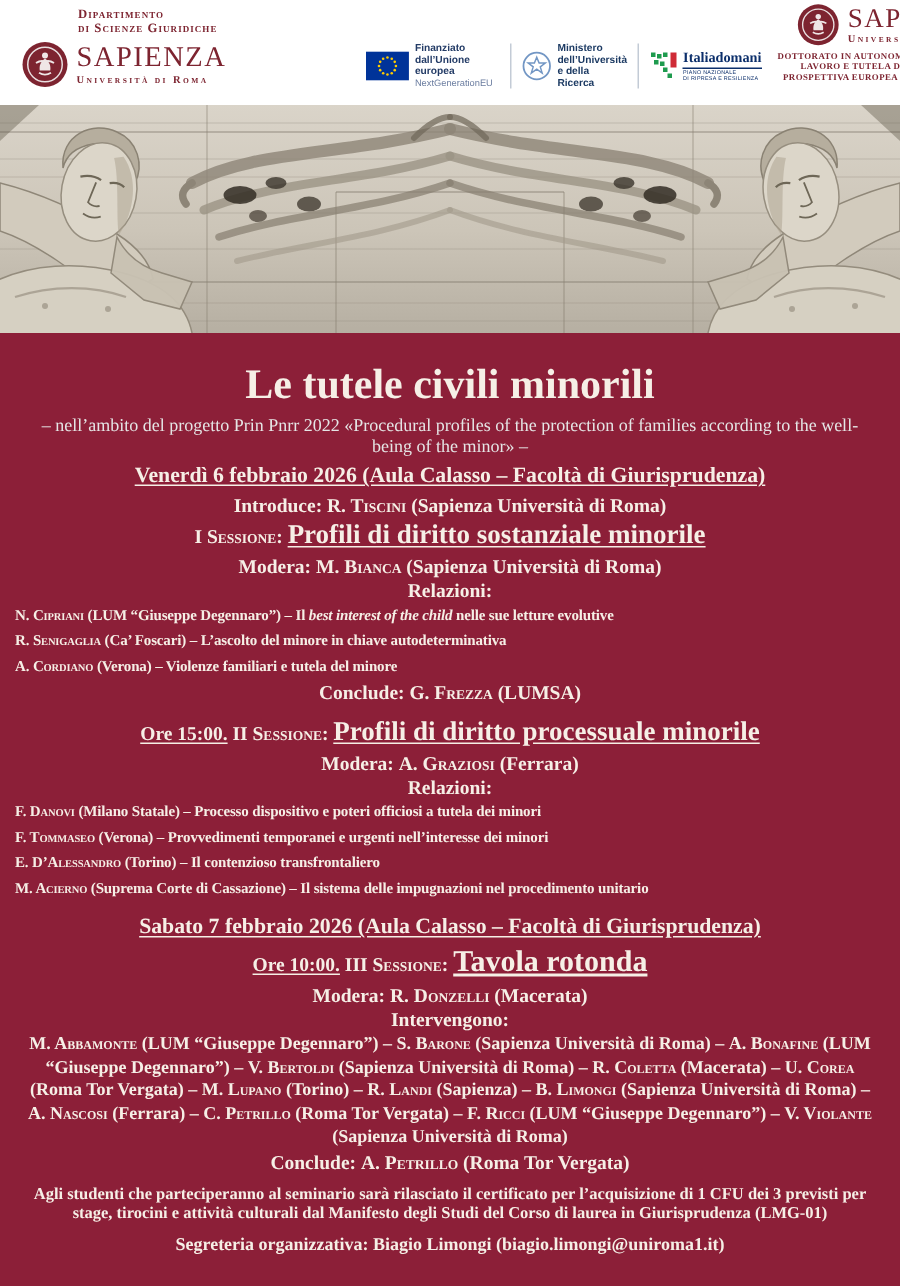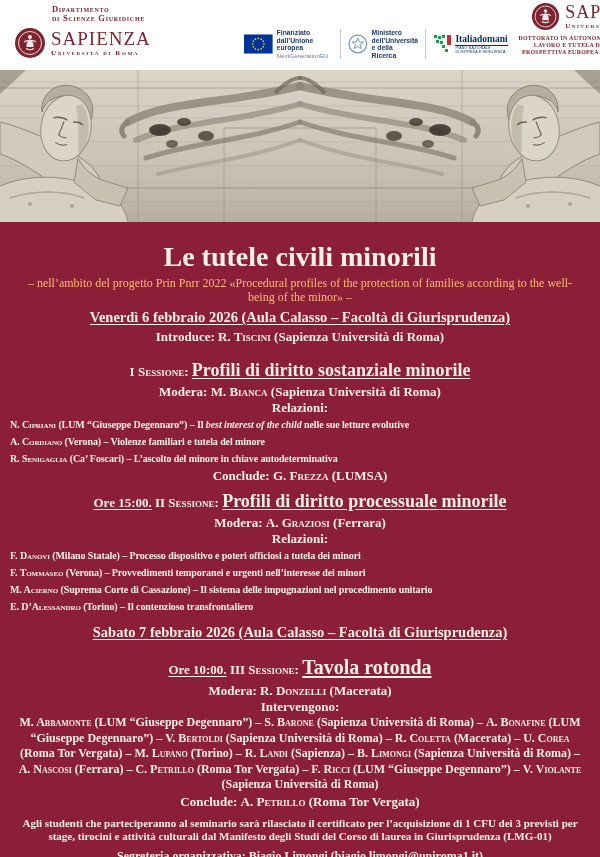--- a/index.html
+++ b/index.html
@@ -37,26 +37,26 @@
   .phd{margin-top:4px;font-size:5.9px;line-height:7px;color:#7d2430;text-align:center;
        font-weight:bold;letter-spacing:.3px;width:168px;}
 
   
   .photo{height:152px;flex:none;line-height:0;}
 
   
   .mn{flex:1;background:#8C1F38;color:#F6EFE6;text-align:center;overflow:hidden;
       padding-top:20px;box-sizing:border-box;}
   .t1{font-size:28px;line-height:30px;font-weight:bold;}
-  .t2{font-size:12px;line-height:14px;color:#fdba74;width:548px;margin:4px auto 4px;}
+  .t2{font-size:12px;line-height:14px;color:#e5e5e5;width:548px;margin:4px auto 4px;}
   .dh{font-size:14.5px;line-height:18px;font-weight:bold;margin:2px 0 2px;}
   .dh .u{text-underline-offset:2px;}
   .line{font-size:13px;line-height:17px;font-weight:bold;}
   .rel{line-height:16px;}
-  .sess{line-height:22px;font-size:13px;font-weight:bold;margin-top:14px;}
+  .sess{line-height:22px;font-size:13px;font-weight:bold;}
   .sess .st{font-size:18px;text-decoration:underline;text-underline-offset:2px;}
   .sess3{line-height:24px;}
   .sess3 .st{font-size:20px;}
   .sp{font-size:10px;line-height:17px;font-weight:bold;text-align:left;
       padding:0 10px;white-space:nowrap;letter-spacing:-.1px;}
   .participants{font-size:12px;line-height:15.6px;font-weight:bold;width:566px;margin:0 auto;}
   .participants .pt:last-child .sep{display:none;}
   .note{font-size:11px;line-height:13.5px;font-weight:bold;width:556px;margin:7px auto 0;}
   .secr{font-size:12px;line-height:14px;font-weight:bold;margin-top:5px;}
   .sc{font-variant:small-caps;}
@@ -238,35 +238,35 @@
     <div class="dh g3"><span class="u">Venerdì 6 febbraio 2026 (Aula Calasso – Facoltà di Giurisprudenza)</span></div>
 
     <div class="line"><span>Introduce:</span> <span class="sc">R. Tiscini</span> <span>(Sapienza Università di Roma)</span></div>
 
     <div class="sess"><span class="sc">I Sessione:</span> <span class="st">Profili di diritto sostanziale minorile</span></div>
     <div class="line"><span>Modera:</span> <span class="sc">M. Bianca</span> <span>(Sapienza Università di Roma)</span></div>
     <div class="line rel">Relazioni:</div>
 
     <div>
         <div class="sp"><span class="sc">N. Cipriani</span> <span>(LUM “Giuseppe Degennaro”)</span> <span>–</span> <span>Il </span><i>best interest of the child</i><span> nelle sue letture evolutive</span></div>
+        <div class="sp"><span class="sc">R. Senigaglia</span> <span>(Ca’ Foscari)</span> <span>–</span> <span>L’ascolto del minore in chiave autodeterminativa</span></div>
         <div class="sp"><span class="sc">A. Cordiano</span> <span>(Verona)</span> <span>–</span> <span>Violenze familiari e tutela del minore</span></div>
-        <div class="sp"><span class="sc">R. Senigaglia</span> <span>(Ca’ Foscari)</span> <span>–</span> <span>L’ascolto del minore in chiave autodeterminativa</span></div>
       </div>
 
     <div class="line"><span>Conclude:</span> <span class="sc">G. Frezza</span> <span>(LUMSA)</span></div>
 
     <div class="sess g6"><span class="u">Ore 15:00.</span> <span class="sc">II Sessione:</span> <span class="st">Profili di diritto processuale minorile</span></div>
     <div class="line"><span>Modera:</span> <span class="sc">A. Graziosi</span> <span>(Ferrara)</span></div>
     <div class="line rel">Relazioni:</div>
 
     <div>
         <div class="sp"><span class="sc">F. Danovi</span> <span>(Milano Statale)</span> <span>–</span> <span>Processo dispositivo e poteri officiosi a tutela dei minori</span></div>
         <div class="sp"><span class="sc">F. Tommaseo</span> <span>(Verona)</span> <span>–</span> <span>Provvedimenti temporanei e urgenti nell’interesse dei minori</span></div>
+        <div class="sp"><span class="sc">E. D’Alessandro</span> <span>(Torino)</span> <span>–</span> <span>Il contenzioso transfrontaliero</span></div>
         <div class="sp"><span class="sc">M. Acierno</span> <span>(Suprema Corte di Cassazione)</span> <span>–</span> <span>Il sistema delle impugnazioni nel procedimento unitario</span></div>
-        <div class="sp"><span class="sc">E. D’Alessandro</span> <span>(Torino)</span> <span>–</span> <span>Il contenzioso transfrontaliero</span></div>
       </div>
 
 
     <div class="dh g8"><span class="u">Sabato 7 febbraio 2026 (Aula Calasso – Facoltà di Giurisprudenza)</span></div>
 
     <div class="sess sess3"><span class="u">Ore 10:00.</span> <span class="sc">III Sessione:</span> <span class="st">Tavola rotonda</span></div>
     <div class="line"><span>Modera:</span> <span class="sc">R. Donzelli</span> <span>(Macerata)</span></div>
     <div class="line rel">Intervengono:</div>
 
     <div class="participants"><span class="pt"><span class="sc">M. Abbamonte</span> <span>(LUM “Giuseppe Degennaro”)</span><span class="sep"> – </span></span><span class="pt"><span class="sc">S. Barone</span> <span>(Sapienza Università di Roma)</span><span class="sep"> – </span></span><span class="pt"><span class="sc">A. Bonafine</span> <span>(LUM “Giuseppe Degennaro”)</span><span class="sep"> – </span></span><span class="pt"><span class="sc">V. Bertoldi</span> <span>(Sapienza Università di Roma)</span><span class="sep"> – </span></span><span class="pt"><span class="sc">R. Coletta</span> <span>(Macerata)</span><span class="sep"> – </span></span><span class="pt"><span class="sc">U. Corea</span> <span>(Roma Tor Vergata)</span><span class="sep"> – </span></span><span class="pt"><span class="sc">M. Lupano</span> <span>(Torino)</span><span class="sep"> – </span></span><span class="pt"><span class="sc">R. Landi</span> <span>(Sapienza)</span><span class="sep"> – </span></span><span class="pt"><span class="sc">B. Limongi</span> <span>(Sapienza Università di Roma)</span><span class="sep"> – </span></span><span class="pt"><span class="sc">A. Nascosi</span> <span>(Ferrara)</span><span class="sep"> – </span></span><span class="pt"><span class="sc">C. Petrillo</span> <span>(Roma Tor Vergata)</span><span class="sep"> – </span></span><span class="pt"><span class="sc">F. Ricci</span> <span>(LUM “Giuseppe Degennaro”)</span><span class="sep"> – </span></span><span class="pt"><span class="sc">V. Violante</span> <span>(Sapienza Università di Roma)</span></span></div>

